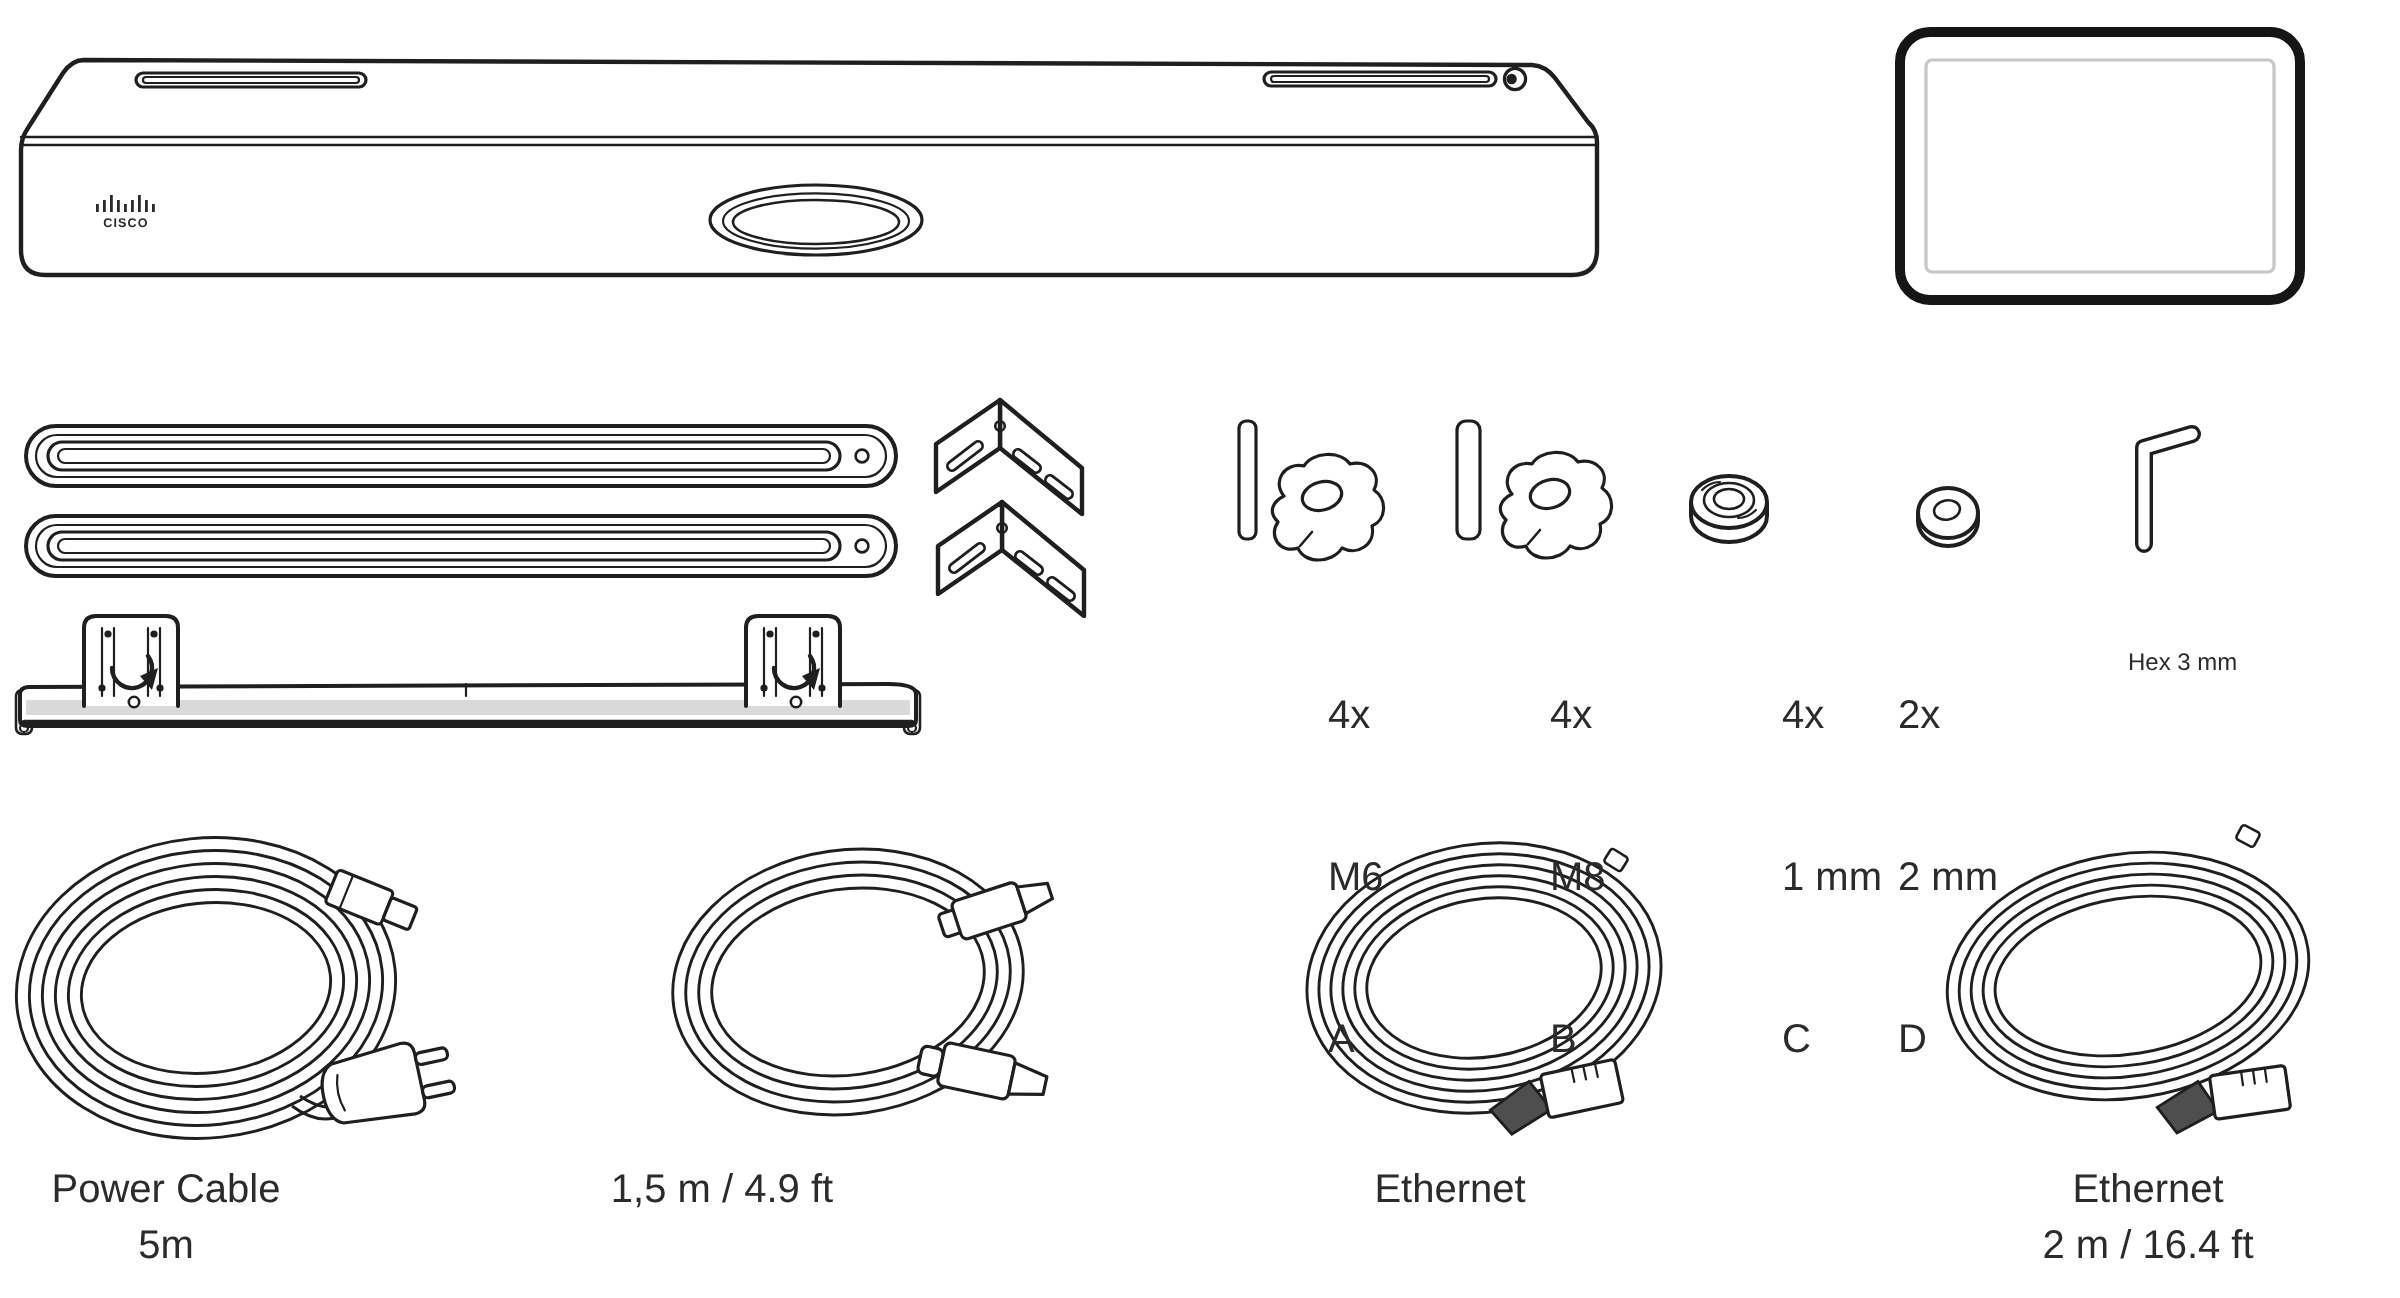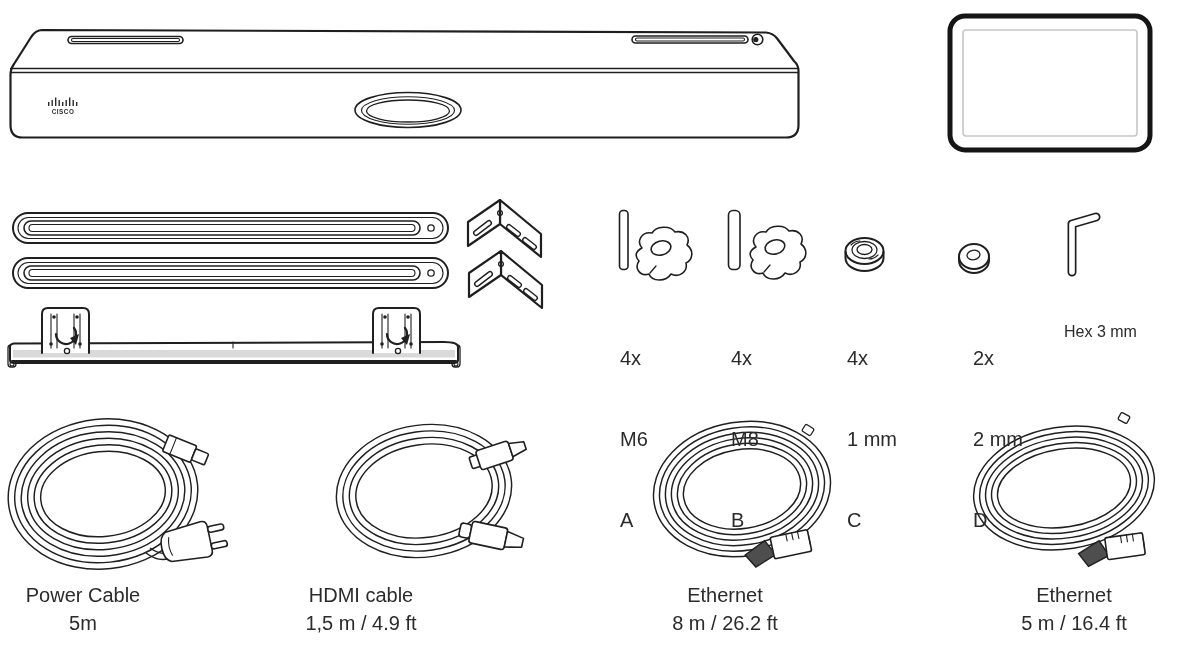--- a/index.html
+++ b/index.html
@@ -10,22 +10,22 @@
   svg.art { position:absolute; left:0; top:0; }
   .ln  { fill:none; stroke:#1f1f1f; stroke-width:1.6; stroke-linecap:round; stroke-linejoin:round; }
   .fw  { fill:#ffffff; }
   .sw1 { stroke-width:1.1; } .sw13 { stroke-width:1.3; } .sw2 { stroke-width:2; } .sw22 { stroke-width:2.2; }
   .slot-o { stroke:#1f1f1f; stroke-width:6; stroke-linecap:round; fill:none; }
   .slot-i { stroke:#ffffff; stroke-width:3.2; stroke-linecap:round; fill:none; }
   .coil { fill:none; stroke:#1f1f1f; stroke-width:1.45; }
   .dark { fill:#4e4e4e; stroke:#1f1f1f; stroke-width:1.4; }
 
   .hw-label { position:absolute; top:291px; font-size:20px; line-height:27px; white-space:pre; }
-  .hw-label div { min-height:27px; }
-  .hex-label { position:absolute; top:318px; font-size:16px; line-height:27px; white-space:nowrap; }
+  .hw-label div { min-height:27px;margin-left:44px; }
+  .hex-label { position:absolute; top:318px; font-size:12px; line-height:27px; white-space:nowrap; }
   .cable-label { position:absolute; top:581px; width:220px; text-align:center; font-size:20px; line-height:28px; }
 </style>
 </head>
 <body>
 
 <div class="canvas">
 
   <svg class="art" width="1200" height="649" viewBox="0 0 1200 649">
     <defs>
       <pattern id="threads" width="4" height="3.2" patternUnits="userSpaceOnUse">
@@ -257,37 +257,35 @@
   <div class="hw-label" style="left:731px">
     <div>4x</div>
     <div>M8</div>
     <div>B</div>
   </div>
   <div class="hw-label" style="left:847px">
     <div>4x</div>
     <div>1 mm</div>
     <div>C</div>
   </div>
-  <div class="hw-label" style="left:973px">
+  <div class="hw-label" style="left:905px">
     <div>2x</div>
     <div>2 mm</div>
     <div>D</div>
   </div>
   <div class="hex-label" style="left:1064px">Hex 3 mm</div>
 
   <div class="cable-label" style="left:-27px">
     <div>Power Cable</div>
     <div>5m</div>
   </div>
   <div class="cable-label" style="left:251px">
-    <div>HDMI cable</div>
     <div>1,5 m / 4.9 ft</div>
   </div>
   <div class="cable-label" style="left:615px">
     <div>Ethernet</div>
-    <div>8 m / 26.2 ft</div>
   </div>
   <div class="cable-label" style="left:964px">
     <div>Ethernet</div>
-    <div>5 m / 16.4 ft</div>
+    <div>2 m / 16.4 ft</div>
   </div>
 
 </div>
 
 </body></html>

